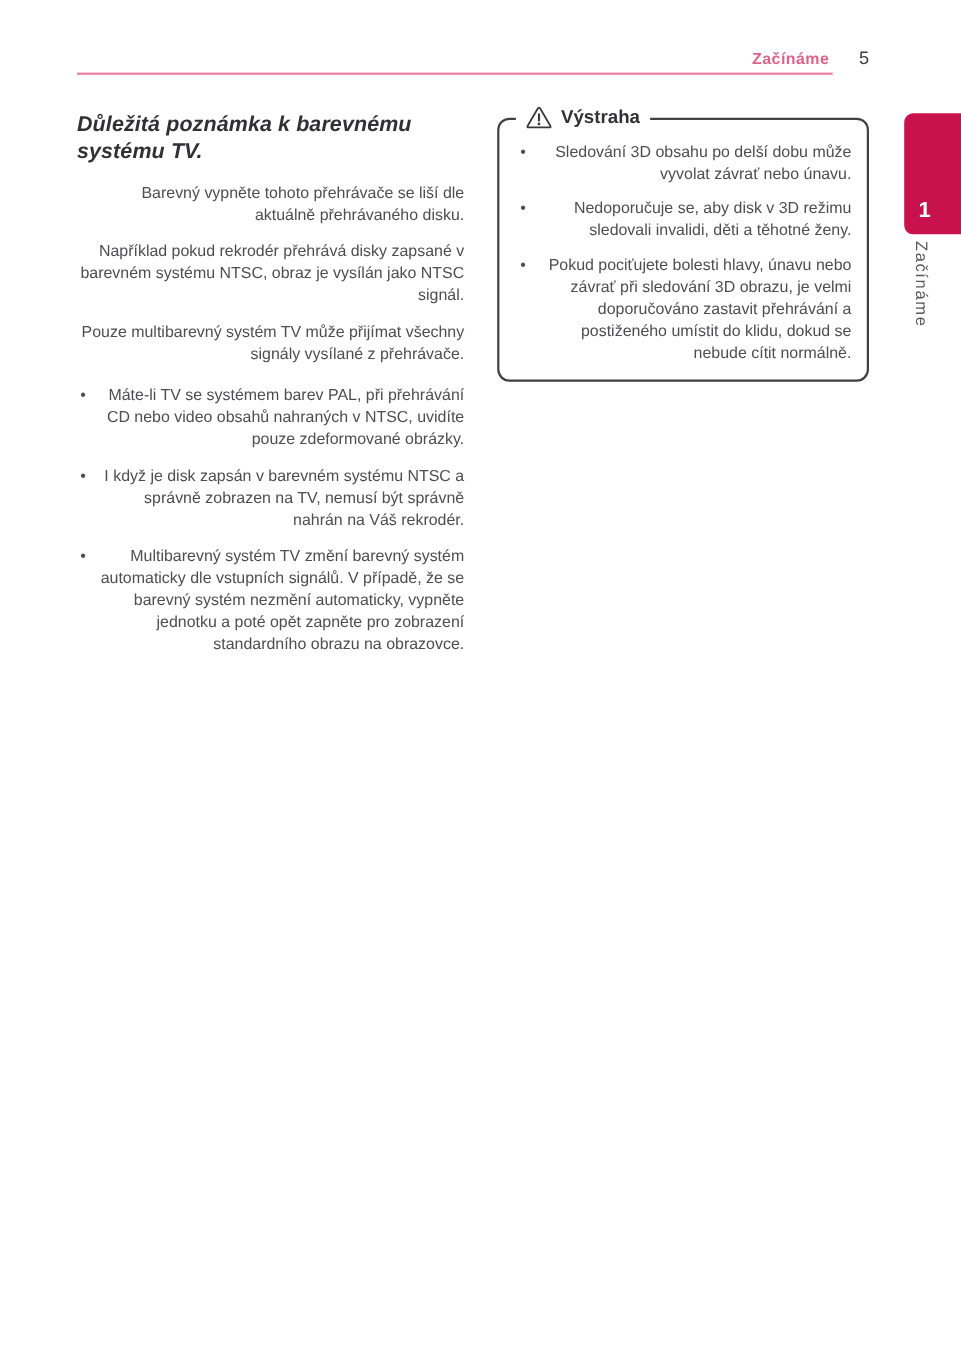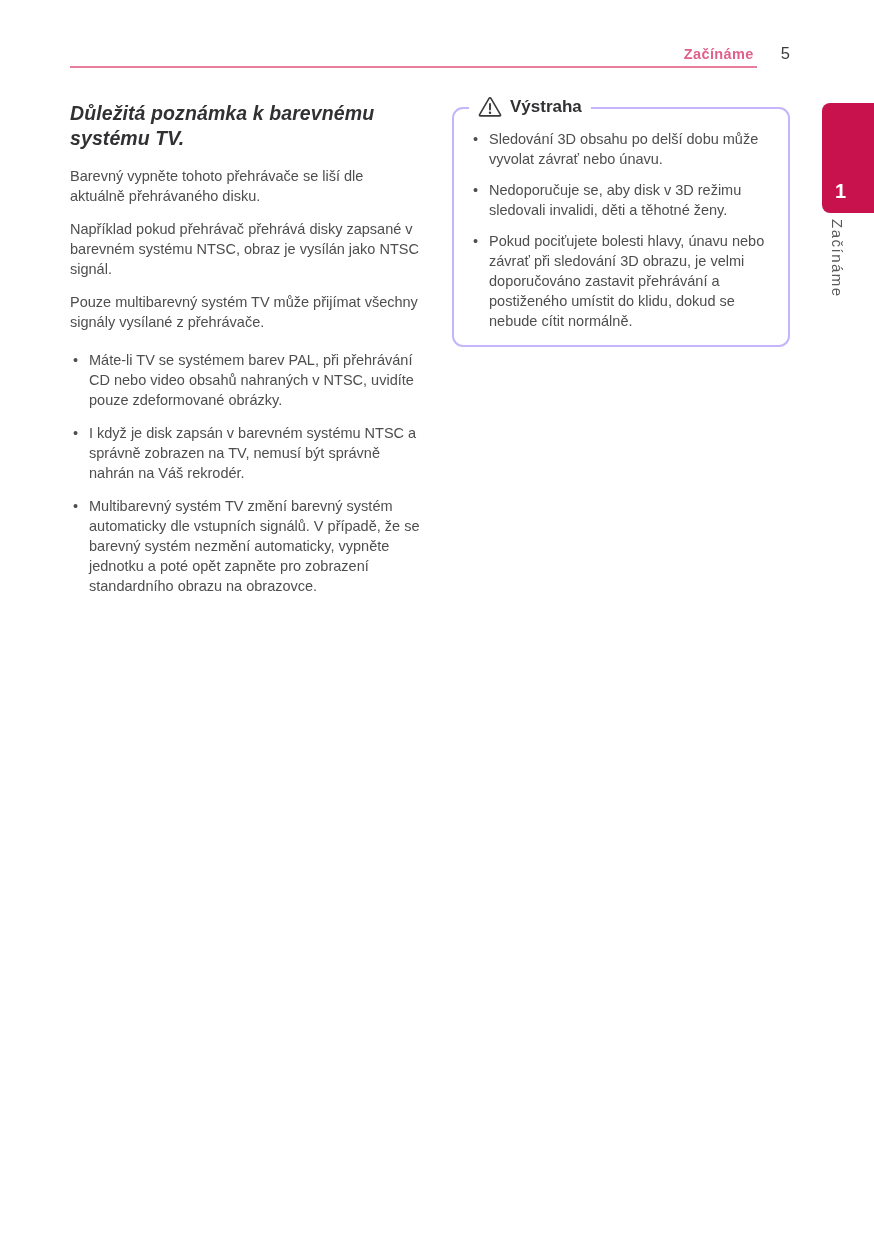--- a/index.html
+++ b/index.html
@@ -42,20 +42,21 @@
     font-size: 19.5px; font-weight: bold;
     line-height: 25px;
     color: #313133;
     letter-spacing: 0.1px;
     font-style: italic;
   }
   .body-text, .bullet-list li {
     font-size: 14.5px;
     line-height: 20px;
     color: #4e4e50;
+    text-align: right;
   }
   .body-text { margin: 0 0 13px 0; }
   .bullet-list {
     list-style: none;
     margin: 18px 0 0 0; padding: 0;
   }
   .bullet-list li {
     position: relative;
     padding-left: 19px;
     margin-bottom: 13px;
@@ -66,21 +67,21 @@
     left: 3px; top: 0;
     color: #4e4e50;
   }
 
   
   .warning-box {
     position: absolute;
     left: 452px; top: 107px;
     width: 338px;
     min-height: 224px;
-    border: 2px solid #c4b5fd;
+    border: 2px solid #404040;
     border-radius: 11px;
     padding: 20px 14px 14px 16px;
   }
   .warning-title {
     position: absolute;
     top: -14px; left: 15px;
     background: #ffffff;
     padding: 0 9px;
     display: flex; align-items: center; gap: 8px;
     font-size: 17px; font-weight: bold;
@@ -118,21 +119,21 @@
 <div class="page-header">
   <span class="section-label" style="color: rgb(224, 97, 138);">Začínáme</span>
   <span class="page-number">5</span>
 </div>
 <div class="header-rule" style="background-color: rgb(232, 126, 156);"></div>
 
 <div class="left-col">
   <h1 class="main-heading">Důležitá poznámka k barevnému systému TV.</h1>
 
   <p class="body-text">Barevný vypněte tohoto přehrávače se liší dle aktuálně přehrávaného disku.</p>
-  <p class="body-text">Například pokud přehrávač přehrává disky zapsané v barevném systému NTSC, obraz je vysílán jako NTSC signál.</p>
+  <p class="body-text">Například pokud rekrodér přehrává disky zapsané v barevném systému NTSC, obraz je vysílán jako NTSC signál.</p>
   <p class="body-text">Pouze multibarevný systém TV může přijímat všechny signály vysílané z přehrávače.</p>
 
   <ul class="bullet-list">
     <li>Máte-li TV se systémem barev PAL, při přehrávání CD nebo video obsahů nahraných v NTSC, uvidíte pouze zdeformované obrázky.</li>
     <li>I když je disk zapsán v barevném systému NTSC a správně zobrazen na TV, nemusí být správně nahrán na Váš rekrodér.</li>
     <li>Multibarevný systém TV změní barevný systém automaticky dle vstupních signálů. V případě, že se barevný systém nezmění automaticky, vypněte jednotku a poté opět zapněte pro zobrazení standardního obrazu na obrazovce.</li>
   </ul>
 </div>
 
 <div class="warning-box">

